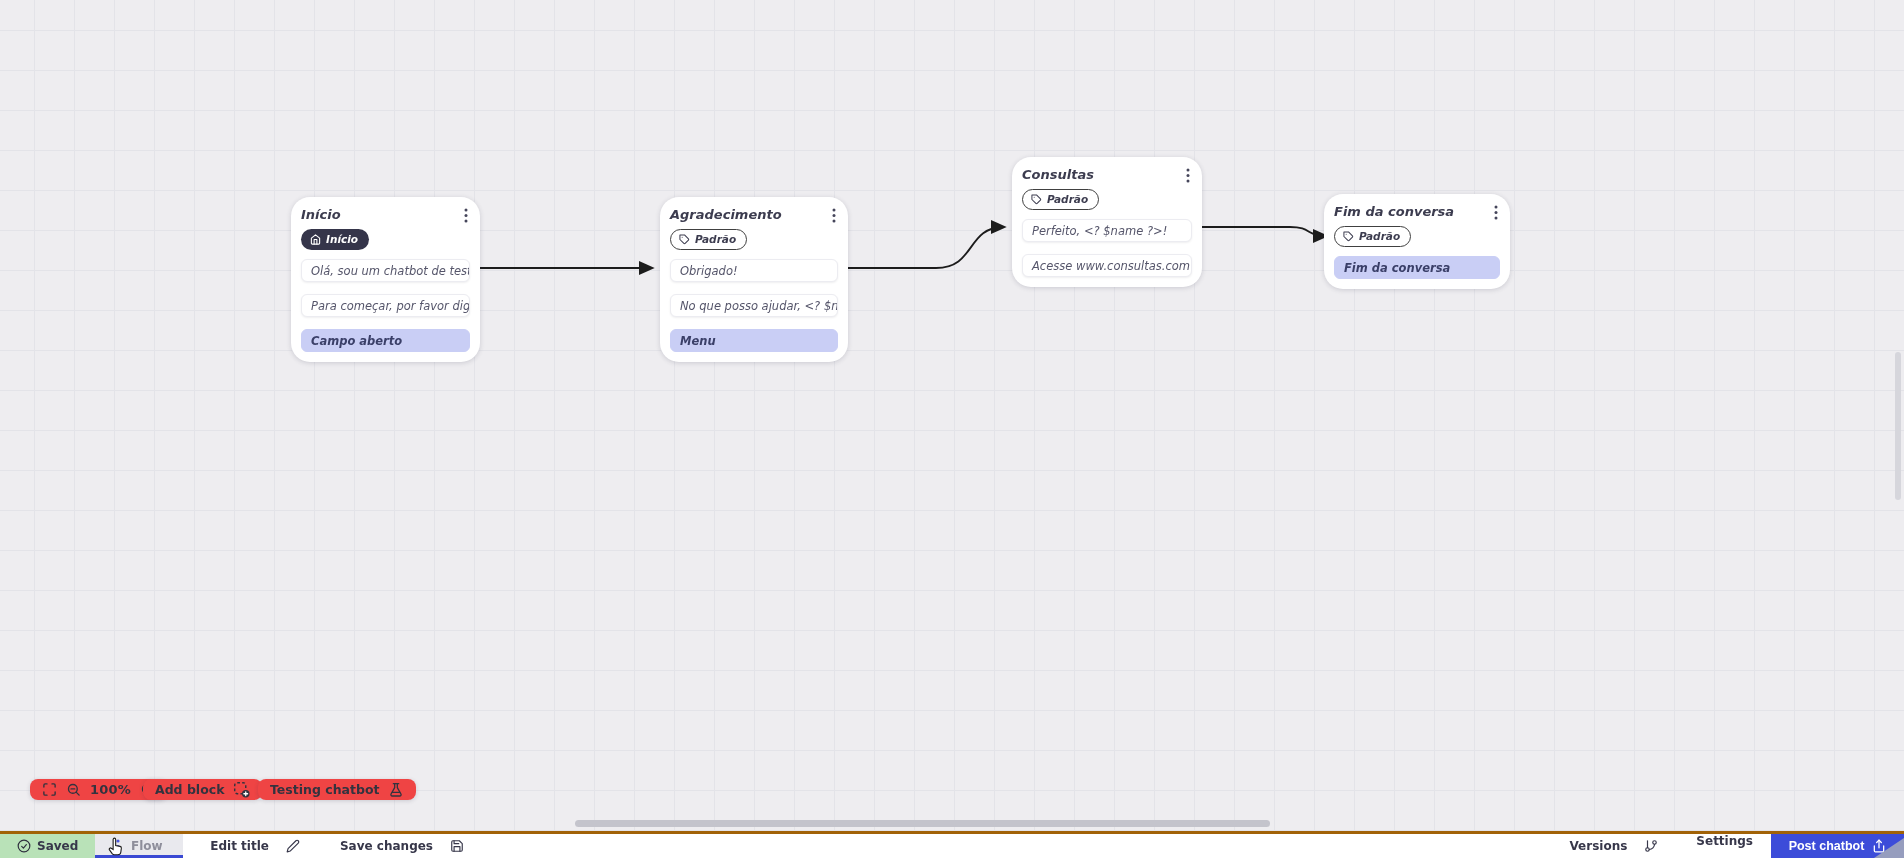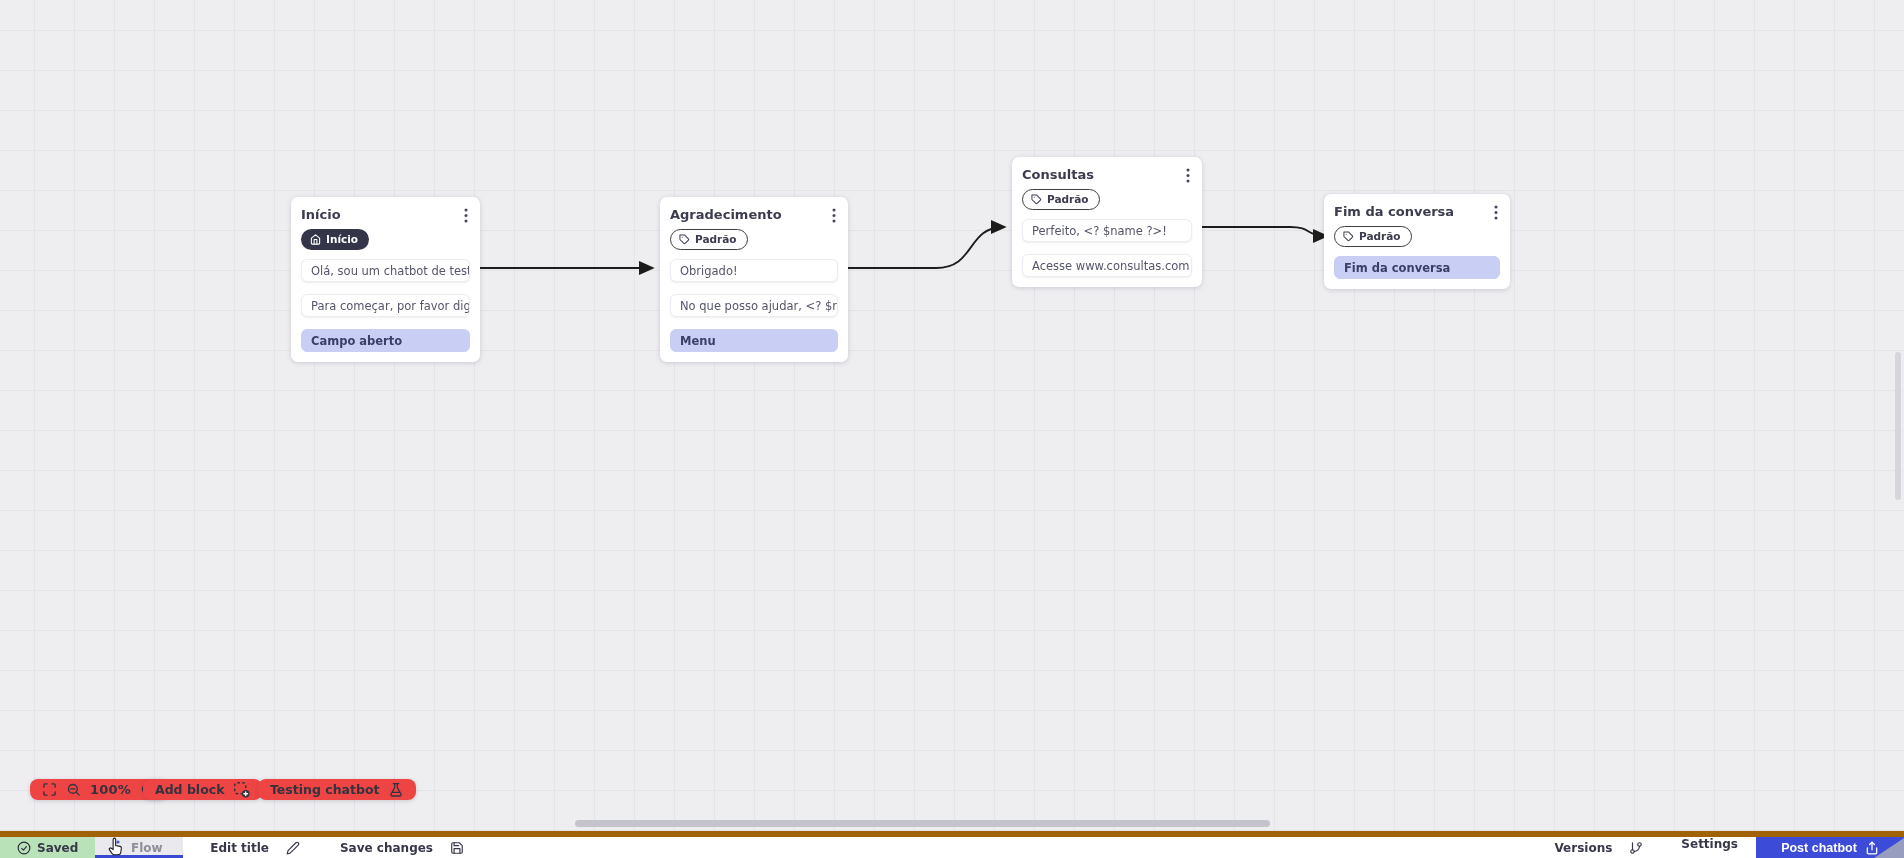--- a/index.html
+++ b/index.html
@@ -15,23 +15,24 @@
       linear-gradient(90deg, #e3e3e8 1px, transparent 1px);
     background-size: 40px 40px;
     background-position: -6px -10px;
   }
 
   .arrows { position: absolute; left: 0; top: 0; width: 1904px; height: 858px; pointer-events: none; z-index: 2; }
 
   
   .node {
     position: absolute; z-index: 3;
-    background: #fff; border-radius: 7px;
+    background: #fff; border-radius: 19px;
     box-shadow: 0 1px 5px rgba(45,45,70,.18);
     padding: 10px;
+    font-style: italic;
   }
   .node-header { display: flex; align-items: flex-start; justify-content: space-between; margin-bottom: 6px; }
   .node-title { font-size: 13px; font-weight: 600; color: #3c3c4f; line-height: 16px; }
   .kebab { cursor: pointer; padding: 0 2px; margin-top: 1px; }
 
   .badge { display: inline-flex; align-items: center; gap: 5px; border-radius: 999px; font-size: 10.5px; font-weight: 700; line-height: 1; margin-bottom: 9px; }
   .badge-dark { background: #35354a; color: #fff; padding: 5px 11px 5px 9px; }
   .badge-outline { background: #fff; color: #3c3c4f; border: 1px solid #404040; padding: 4px 10px 4px 8px; }
 
   .rows { display: flex; flex-direction: column; gap: 12px; }
@@ -66,37 +67,37 @@
   .zoom-level { font-size: 13px; font-weight: 600; letter-spacing: .2px; }
   .icon-btn { display: inline-flex; align-items: center; cursor: pointer; }
 
   
   .hscroll { position: absolute; left: 575px; top: 820px; width: 695px; height: 7px; background: #c4c4cc; border-radius: 4px; z-index: 4; }
   .vscroll { position: absolute; left: 1895px; top: 352px; width: 6px; height: 148px; background: #d6d6dc; border-radius: 3px; z-index: 4; }
 
   
   .bottombar {
     position: absolute; left: 0; bottom: 0; width: 1904px; height: 27px;
-    background: #fff; border-top: 6px solid #a16207;
+    background: #fff; border-top: 3px solid #a16207;
     display: flex; align-items: stretch; z-index: 8;
     font-size: 12px; color: #37374a;
   }
   .bar-item { display: flex; align-items: center; gap: 17px; font-weight: 600; cursor: pointer; }
   .saved-chip { background: #b9e2b8; padding: 0 17px; gap: 6px; }
   .flow-tab { position: relative; width: 88px; background: #e9e9ee; justify-content: center; gap: 11px; }
   .flow-tab::after { content: ""; position: absolute; left: 0; right: 0; bottom: 0; height: 3px; background: #3a49d3; }
   .flow-label { color: #8e8e9b; }
   .edit-title { margin-left: 27px; }
   .save-changes { margin-left: 40px; }
   .spacer { flex: 1; }
   .versions { margin-right: 38px; }
   .settings { margin-right: 18px; flex-direction: column; }
   .post-btn {
     background: #3c4cd9; color: #fff; padding: 0 15px; gap: 8px;
-    font-size: 12.5px; font-weight: 700; border: none; justify-content: center; width: 148px;
+    font-size: 12.5px; font-weight: 700; border: none; justify-content: center; width: 133px;
   }
   .corner-wedge {
     position: absolute; right: 0; bottom: 0; z-index: 11;
     width: 0; height: 0; border-bottom: 20px solid #a6abb9; border-left: 30px solid transparent;
     opacity: .85;
   }
   .cursor-hand { position: absolute; left: 106px; top: 837px; z-index: 12; pointer-events: none; }
 
   svg { display: block; }
 </style>

